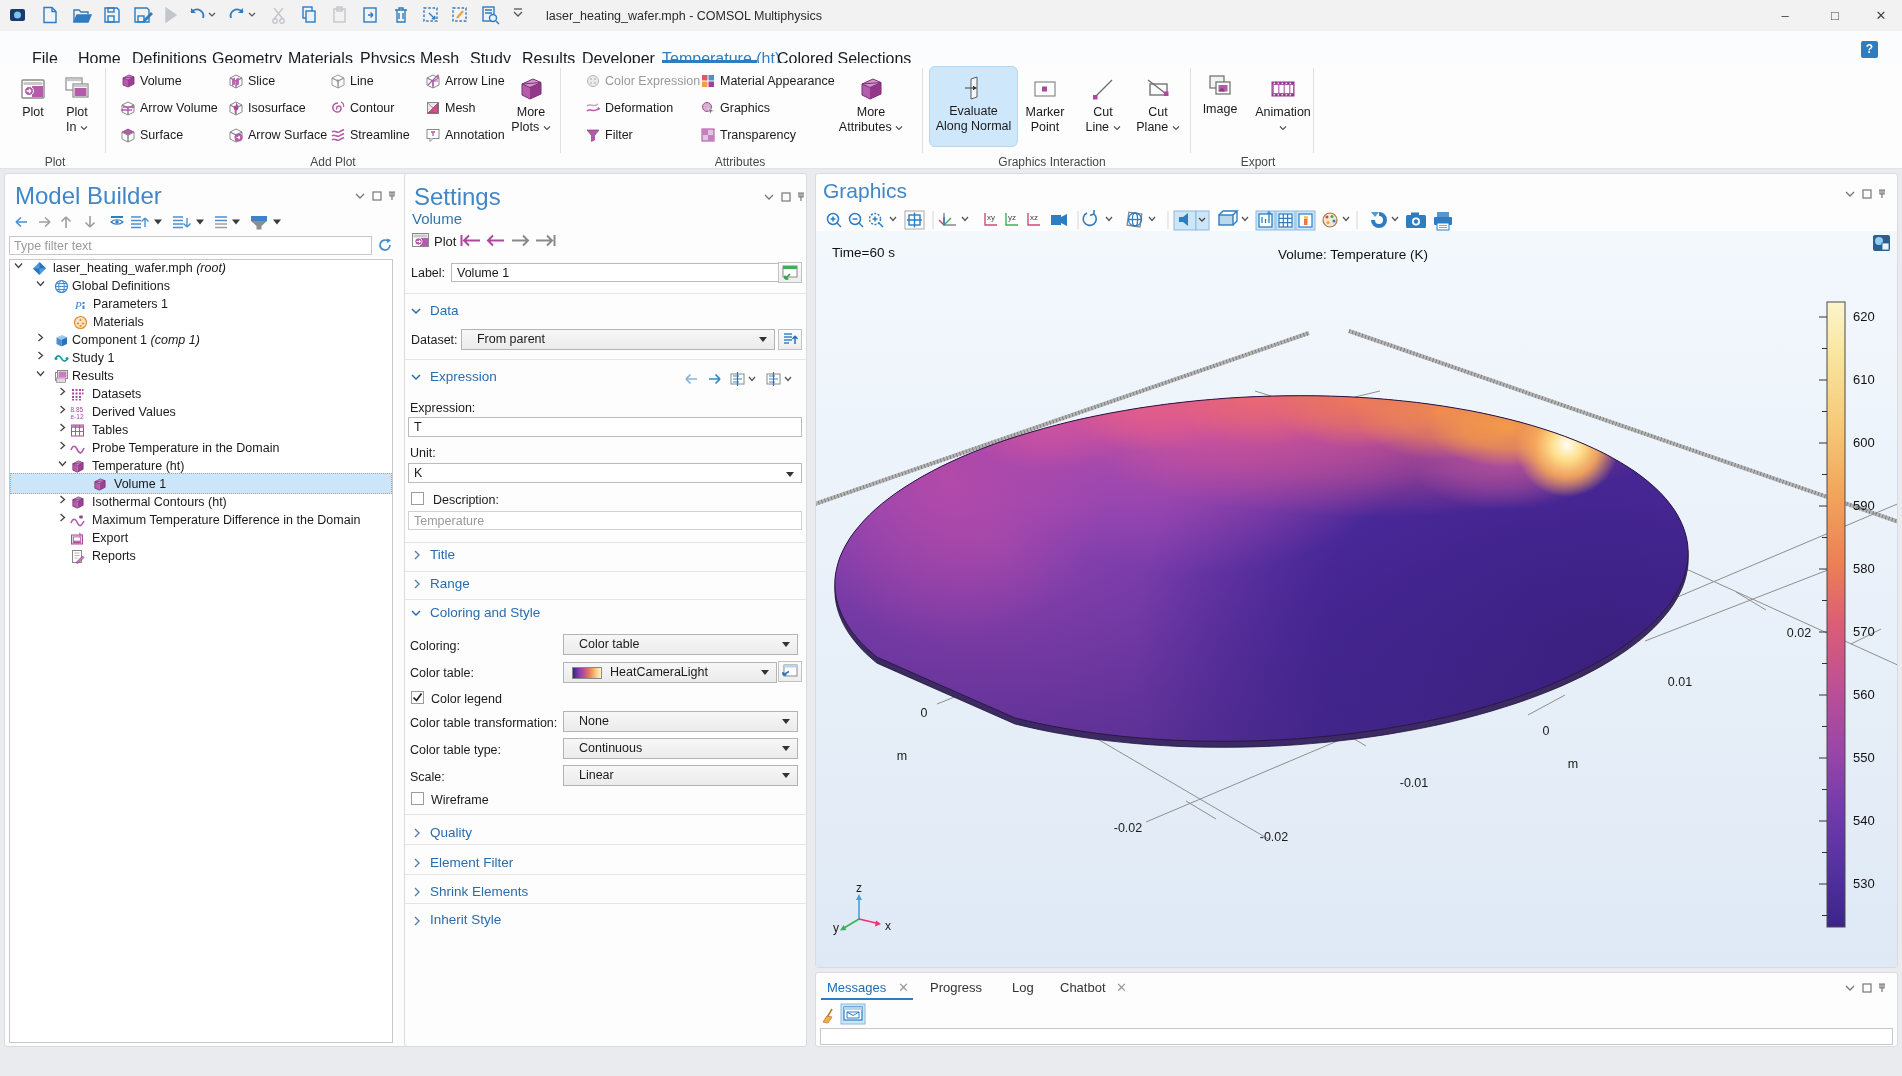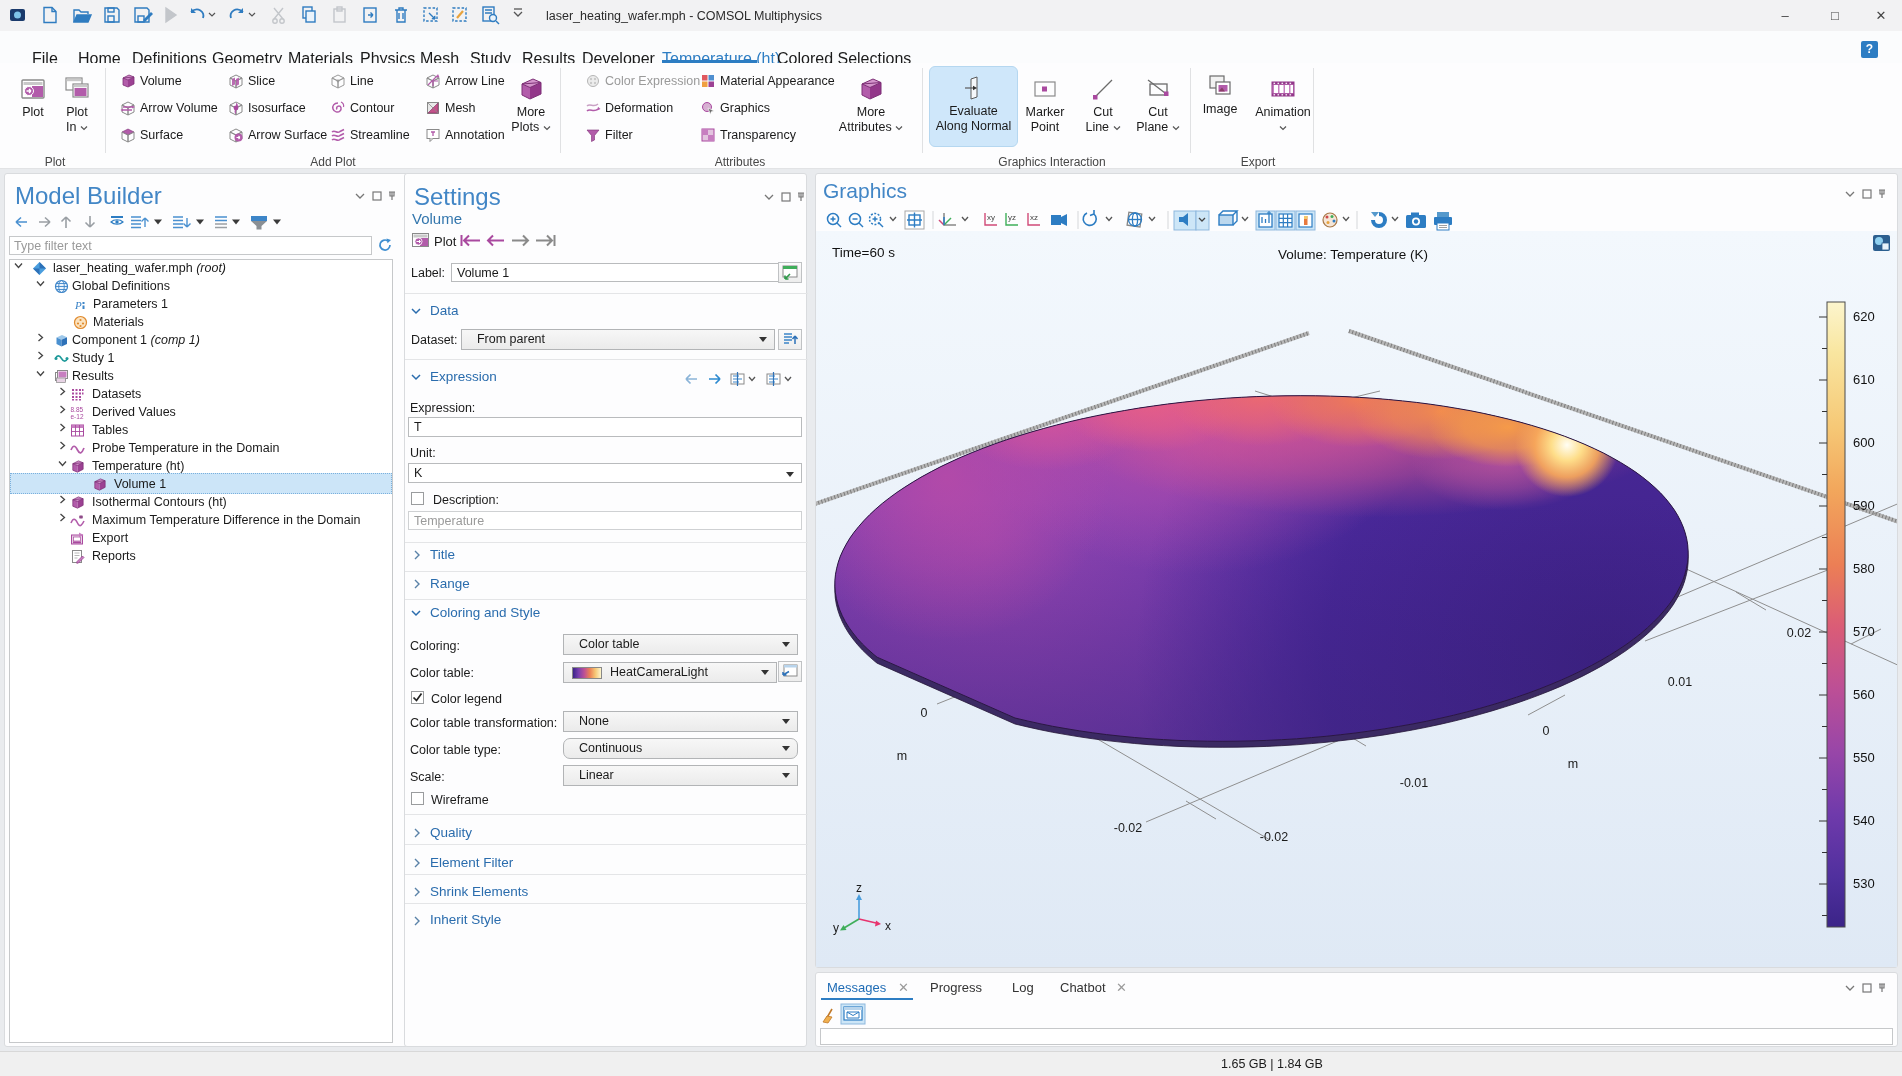--- a/index.html
+++ b/index.html
@@ -896,21 +896,21 @@
         </svg></div>
     <div class="chk" style="left:6px;top:517px;">
         <svg width="11" height="11" viewBox="0 0 11 11" style="position:absolute;left:0px;top:0px;">
           <path d="M1.5 5.5 L4.5 8.5 L9.5 1.5" fill="none" stroke="#222" stroke-width="1.7"></path>
         </svg>
       </div>
     <div class="slabel" style="left:26px;top:518px;">Color legend</div>
     <div class="slabel" style="left:5px;top:542px;">Color table transformation:</div>
     <div class="sdrop" style="left:158px;top:537px;width:235px;height:21px;">&nbsp;&nbsp;None<div class="darr"></div></div>
     <div class="slabel" style="left:5px;top:569px;">Color table type:</div>
-    <div class="sdrop" style="left:158px;top:564px;width:235px;height:21px;border-radius:7px;">&nbsp;&nbsp;Continuous<div class="darr"></div></div>
+    <div class="sdrop" style="left:158px;top:564px;width:235px;height:21px;">&nbsp;&nbsp;Continuous<div class="darr"></div></div>
     <div class="slabel" style="left:5px;top:596px;">Scale:</div>
     <div class="sdrop" style="left:158px;top:591px;width:235px;height:21px;">&nbsp;&nbsp;Linear<div class="darr"></div></div>
     <div class="chk" style="left:6px;top:618px;"></div>
     <div class="slabel" style="left:26px;top:619px;">Wireframe</div>
     <div class="sdivider" style="top:640px;"></div>
 
     <svg width="8" height="10" viewBox="0 0 8 10" style="position:absolute;left:8px;top:654px;">
         <path d="M2 1 L6 5 L2 9" fill="none" stroke="#5a82a8" stroke-width="1.4"></path>
       </svg>
     <div class="shead" style="left:25px;top:651px;">Quality</div>
@@ -1251,17 +1251,14 @@
       <path d="M4 18 L11 6" stroke="#c07828" stroke-width="1.6"></path>
       <path d="M2 19 L7 20 L11 14 L6 13 Z" fill="#f0b050" stroke="#c07828" stroke-width="0.8"></path>
       <rect x="20" y="1" width="24" height="20" fill="#cde6f7" stroke="#8db8dd"></rect>
       <rect x="23" y="4" width="18" height="13" fill="#fff" stroke="#2d7dc3" stroke-width="1.2"></rect>
       <rect x="23" y="4" width="18" height="3" fill="#b8d4ec"></rect>
       <path d="M26 9 L38 9 L38 15 L26 15 Z M26 9 L32 12.5 L38 9" fill="none" stroke="#2d7dc3" stroke-width="1"></path>
     </svg>
     <div style="position:absolute;left:4px;top:55px;width:1073px;height:17px;background:#fff;border:1px solid #c6c8ca;"></div>
   </div>
 
-  <div id="statusbar">
-    <div style="position:absolute;left:1221px;top:5px;font-size:12.5px;">1.65 GB | 1.84 GB</div>
-  </div>
 
 </div>
 
 </body></html>

